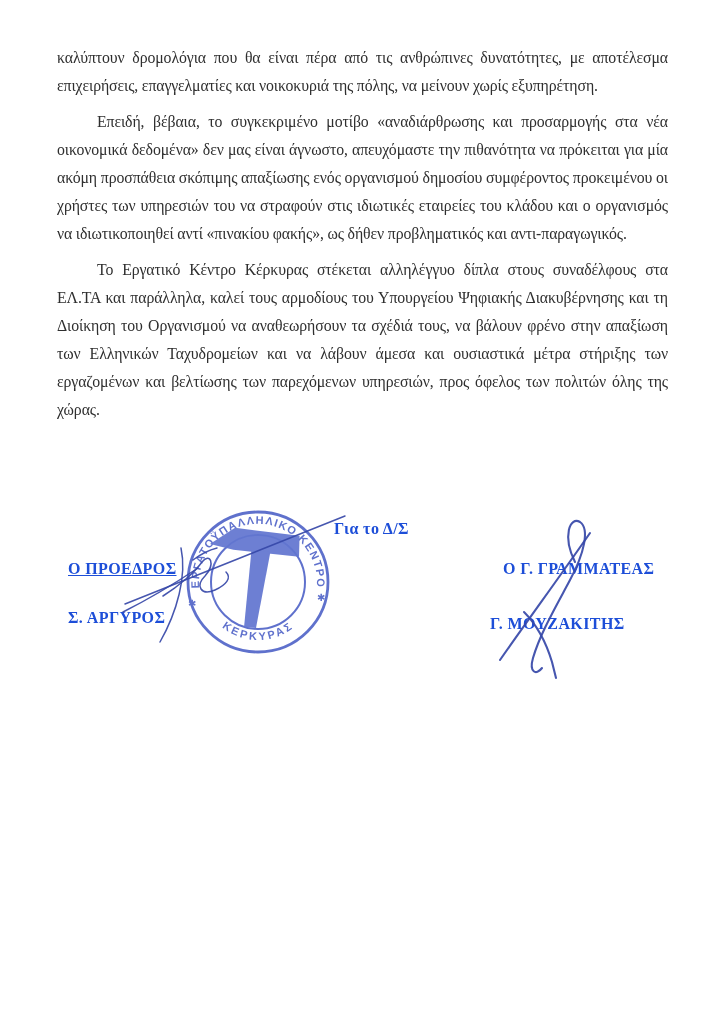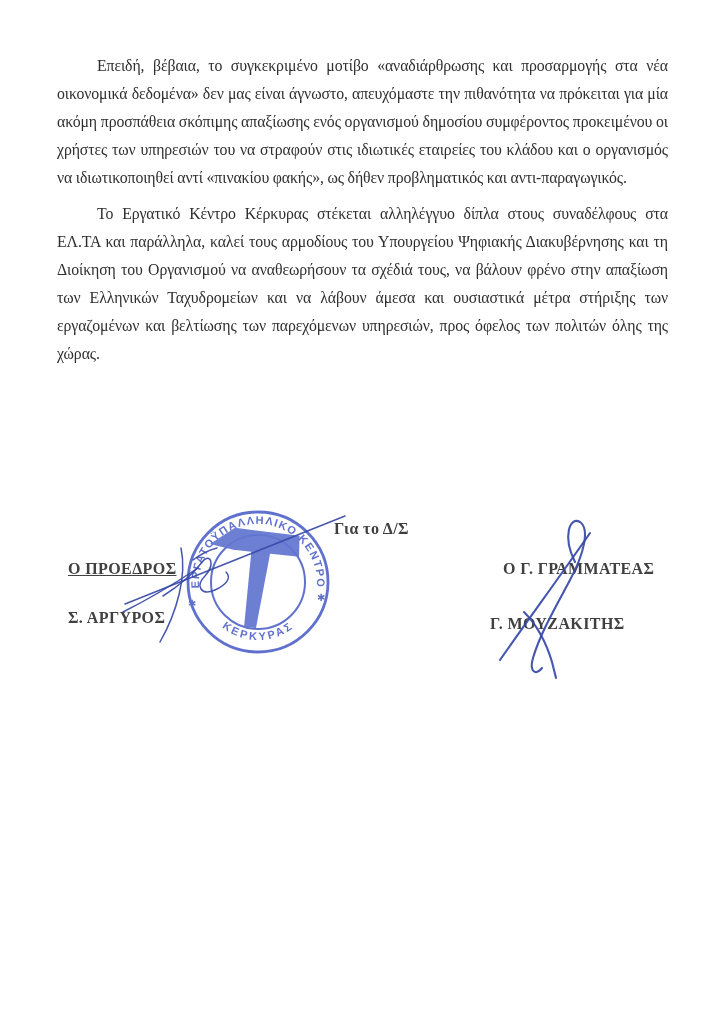--- a/index.html
+++ b/index.html
@@ -32,21 +32,21 @@
     margin: 15px 0 0 0;
     padding-left: 48px;
     font-size: 15.8px;
     line-height: 28px;
   }
   .sig-label {
     position: absolute;
     font-weight: bold;
     font-size: 16px;
     letter-spacing: 0.4px;
-    color: #404040;
+    color: #1d4ed8;
     white-space: nowrap;
     z-index: 1;
   }
   .for-board    { left: 334px; top: 520px; }
   .president-title { left: 68px;  top: 560px; text-decoration: underline; }
   .president-name  { left: 68px;  top: 609px; }
   .secretary-title { left: 503px; top: 560px; }
   .secretary-name  { left: 490px; top: 615px; }
 
   .stamp-svg {
@@ -80,20 +80,21 @@
   .sig-president path { stroke-width: 1.5; }
   .sig-secretary { left: 478px; top: 492px; width: 120px; height: 195px; }
   .sig-secretary path { stroke-width: 2.1; }
 </style>
 </head>
 <body>
 
 <div class="page">
 
   <div class="body-text">
+    <p class="para">καλύπτουν δρομολόγια που θα είναι πέρα από τις ανθρώπινες δυνατότητες, με αποτέλεσμα επιχειρήσεις, επαγγελματίες και νοικοκυριά της πόλης, να μείνουν χωρίς εξυπηρέτηση.</p>
     <p class="para ind">Επειδή, βέβαια, το συγκεκριμένο μοτίβο «αναδιάρθρωσης και προσαρμογής στα νέα οικονομικά δεδομένα» δεν μας είναι άγνωστο, απευχόμαστε την πιθανότητα να πρόκειται για μία ακόμη προσπάθεια σκόπιμης απαξίωσης ενός οργανισμού δημοσίου συμφέροντος προκειμένου οι χρήστες των υπηρεσιών του να στραφούν στις ιδιωτικές εταιρείες του κλάδου και ο οργανισμός να ιδιωτικοποιηθεί αντί «πινακίου φακής», ως δήθεν προβληματικός και αντι-παραγωγικός.</p>
     <p class="para ind">Το Εργατικό Κέντρο Κέρκυρας στέκεται αλληλέγγυο δίπλα στους συναδέλφους στα ΕΛ.ΤΑ και παράλληλα, καλεί τους αρμοδίους του Υπουργείου Ψηφιακής Διακυβέρνησης και τη Διοίκηση του Οργανισμού να αναθεωρήσουν τα σχέδιά τους, να βάλουν φρένο στην απαξίωση των Ελληνικών Ταχυδρομείων και να λάβουν άμεσα και ουσιαστικά μέτρα στήριξης των εργαζομένων και βελτίωσης των παρεχόμενων υπηρεσιών, προς όφελος των πολιτών όλης της χώρας.</p>
   </div>
 
   <div class="sig-label for-board">Για το Δ/Σ</div>
   <div class="sig-label president-title">Ο ΠΡΟΕΔΡΟΣ</div>
   <div class="sig-label president-name">Σ. ΑΡΓΥΡΟΣ</div>
   <div class="sig-label secretary-title">Ο Γ. ΓΡΑΜΜΑΤΕΑΣ</div>
   <div class="sig-label secretary-name">Γ. ΜΟΥΖΑΚΙΤΗΣ</div>
 

